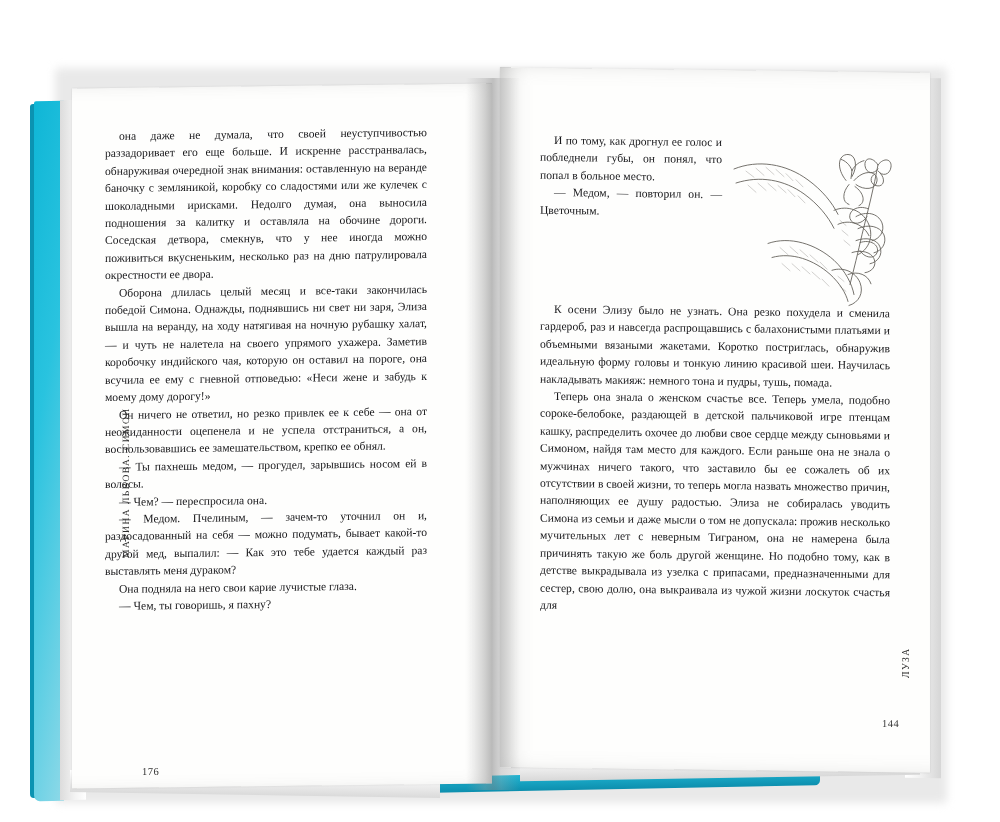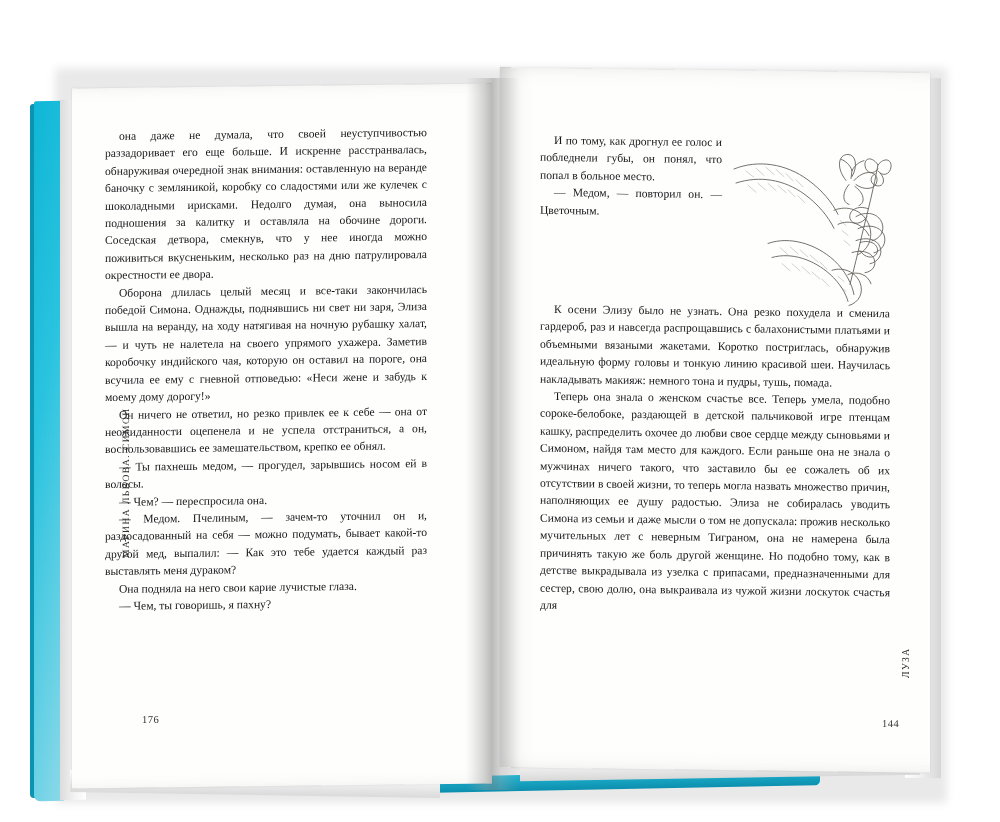--- a/index.html
+++ b/index.html
@@ -185,21 +185,21 @@
 
   
   .folio {
     position: absolute;
     font-size: 10.5px;
     color: #333;
     letter-spacing: 0.5px;
   }
   #folio-left {
     left: 142px;
-    top: 676px;
+    top: 728px;
     transform: skewY(-0.7deg);
   }
   #folio-right {
     left: 882px;
     top: 680px;
     transform: skewY(0.75deg);
   }
   .runhead {
     position: absolute;
     font-size: 9.6px;

